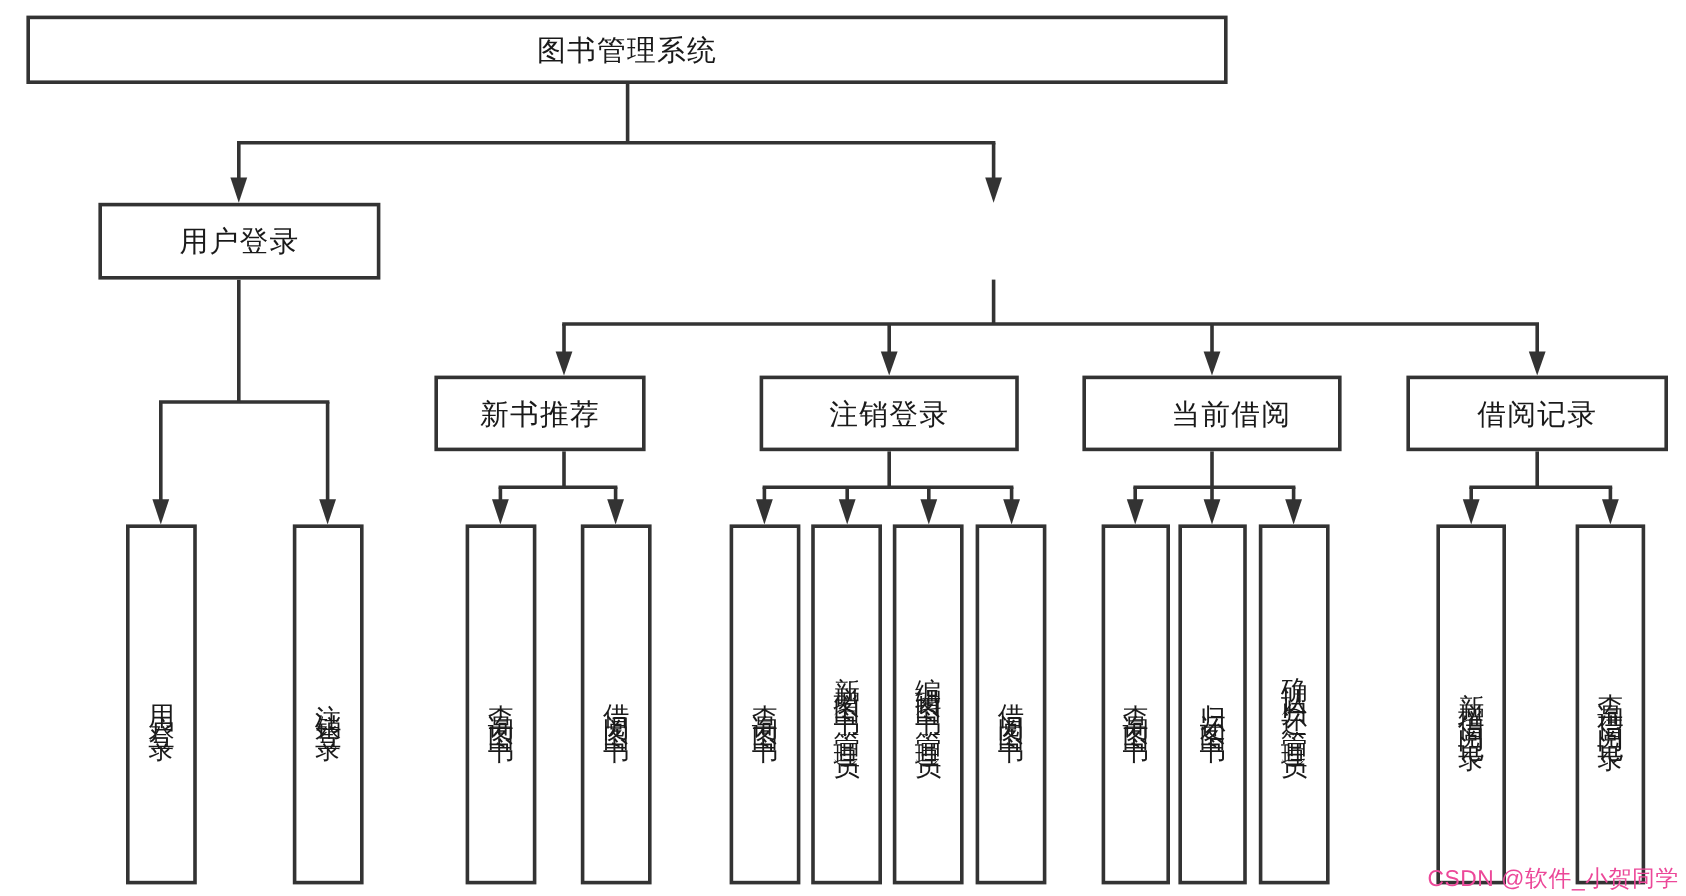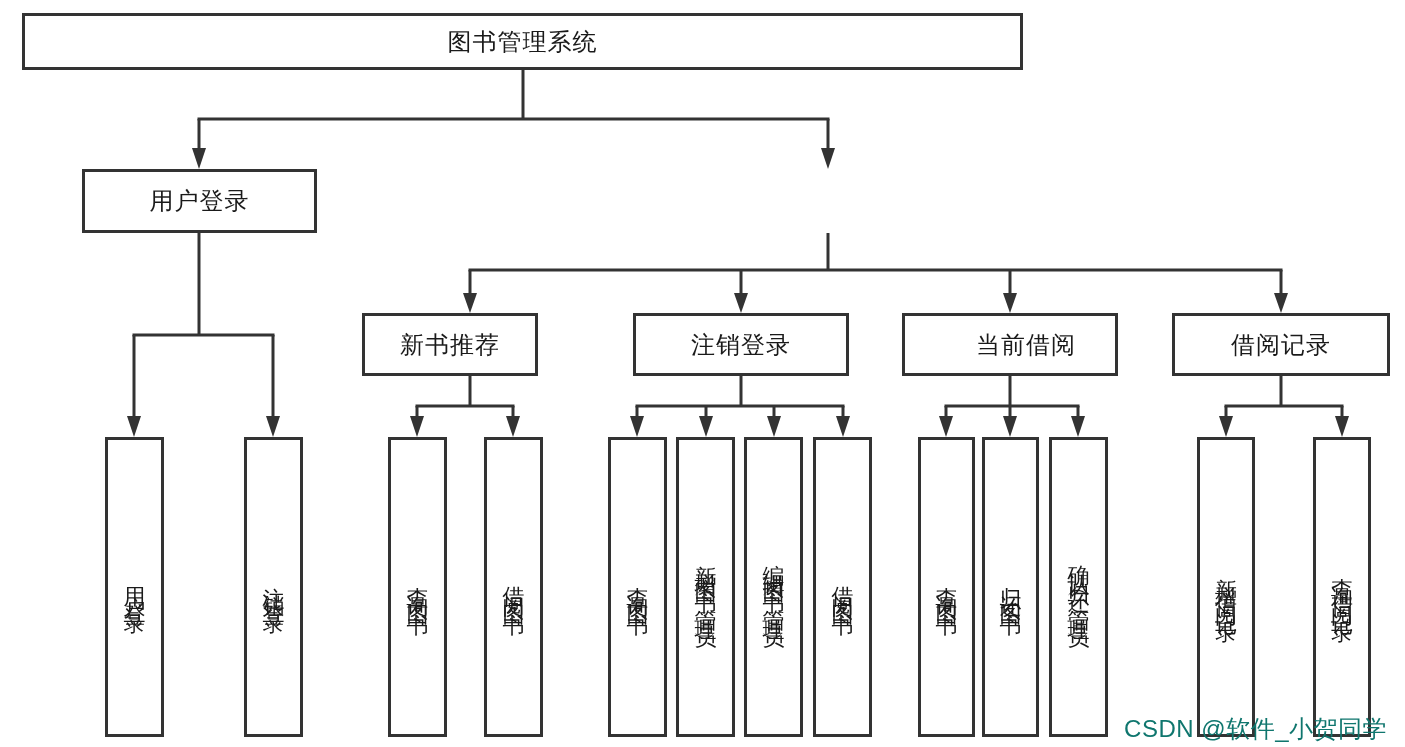--- a/index.html
+++ b/index.html
@@ -43,24 +43,24 @@
   }
   .node.v-label .vtext {
     writing-mode: vertical-rl;
     text-orientation: mixed;
     letter-spacing: 9px;
     line-height: 1;
     white-space: nowrap;
   }
   #watermark {
     position: absolute;
-    right: 18px;
+    right: 6px;
     bottom: 2px;
-    font-size: 24px;
-    color: #0f766e;
+    font-size: 19px;
+    color: #ec4899;
     letter-spacing: 0.5px;
     z-index: 5;
     white-space: nowrap;
   }
 </style>
 </head>
 <body>
 
 <div id="canvas">
 

